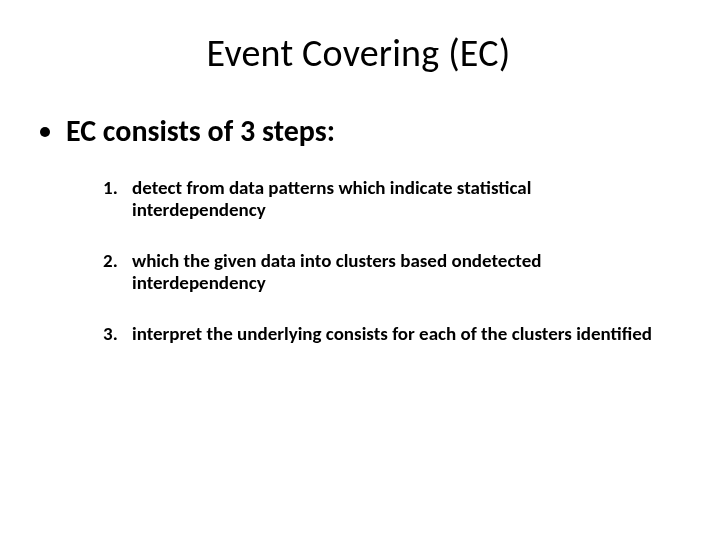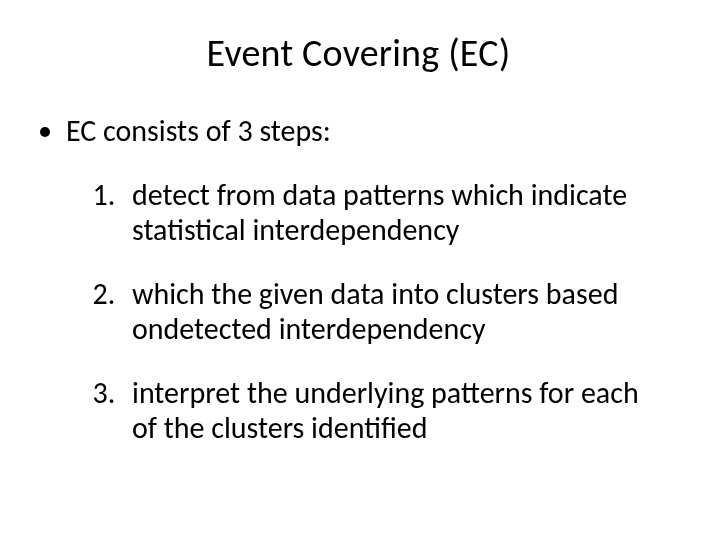--- a/index.html
+++ b/index.html
@@ -24,44 +24,44 @@
     margin: 10px 0 36px 0;
     letter-spacing: 0.2px;
   }
   ul.level1 {
     list-style: disc;
     margin: 0 0 0 0;
     padding-left: 18px;
   }
   ul.level1 > li {
     font-size: 30px;
-    font-weight: 400;
+    font-weight: 700;
     margin-bottom: 10px;
   }
   ol.level2 {
     list-style: decimal;
     margin: 8px 0 0 0;
     padding-left: 56px;
   }
   ol.level2 > li {
-    font-size: 30px;
+    font-size: 19px;
     line-height: 1.18;
     margin-bottom: 2px;
     padding-left: 10px;
     margin-top: 28px;
   }
 </style>
 </head>
 <body>
 
 <div class="slide">
   <h1 class="title">Event Covering (EC)</h1>
   <ul class="level1">
     <li>
       <span>EC consists of 3 steps:</span>
       <ol class="level2">
         <li>detect from data patterns which indicate statistical interdependency</li>
         <li>which the given data into clusters based ondetected interdependency</li>
-        <li>interpret the underlying patterns for each of the clusters identified</li>
+        <li>interpret the underlying consists for each of the clusters identified</li>
       </ol>
     </li>
   </ul>
 </div>
 
 </body></html>

